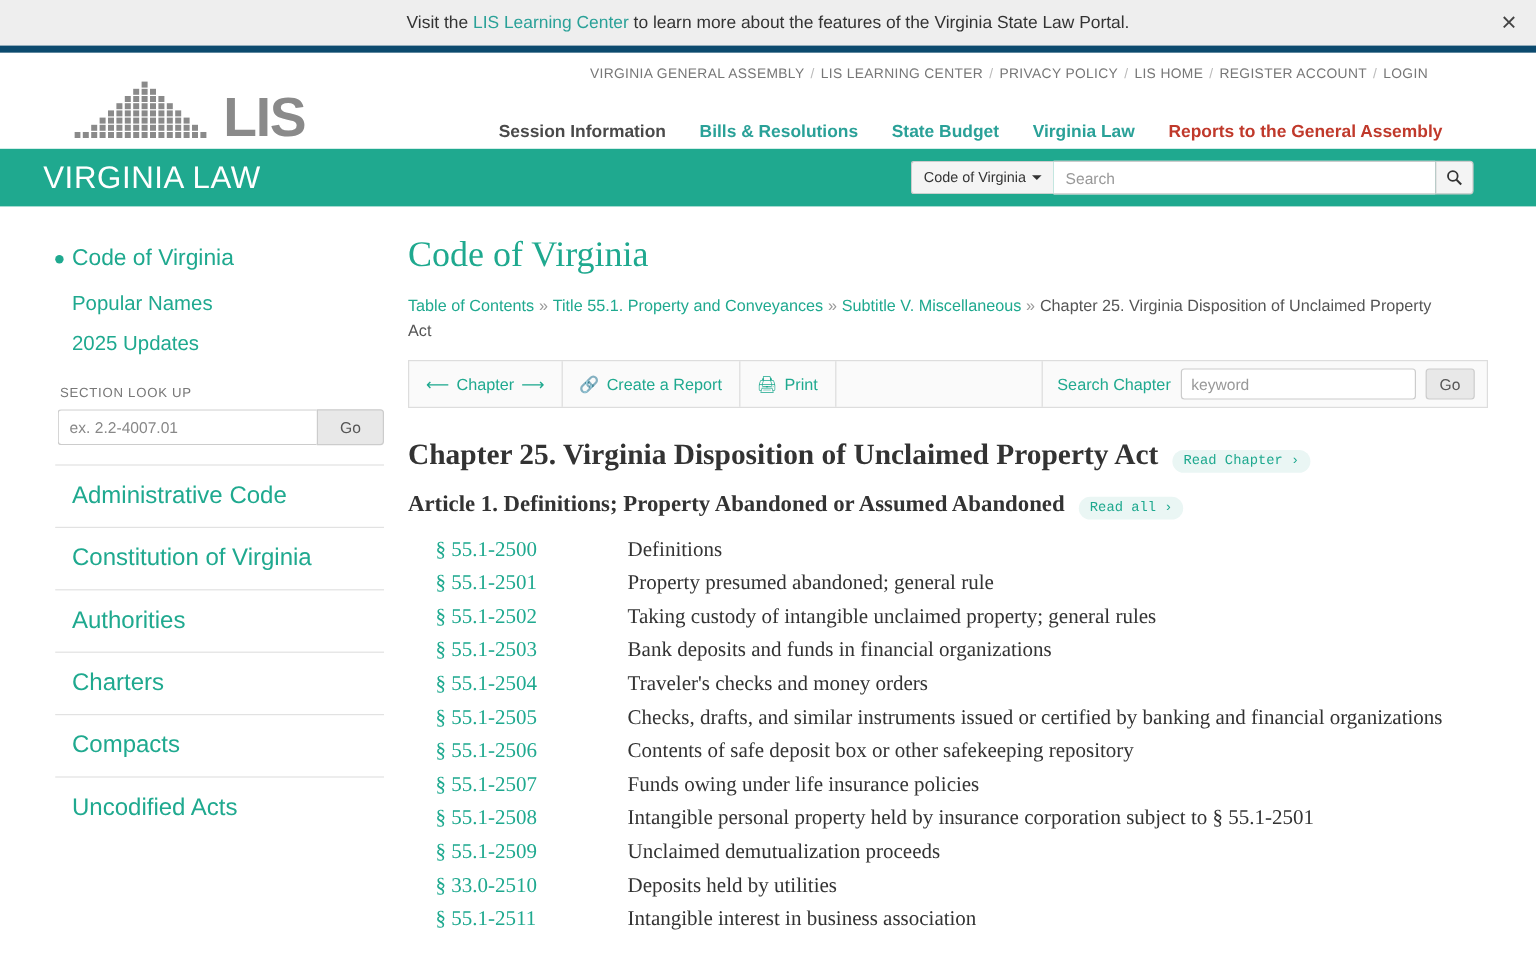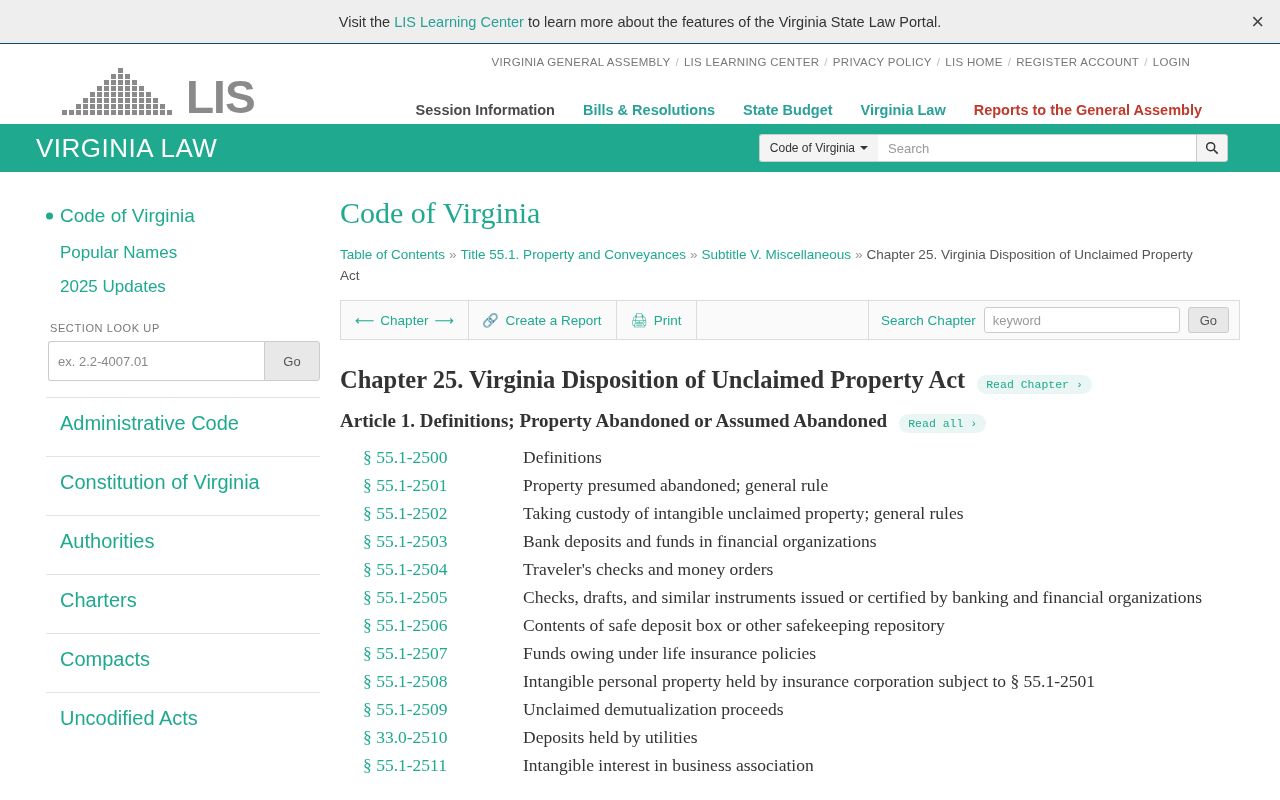--- a/index.html
+++ b/index.html
@@ -9,21 +9,21 @@
     overflow: hidden;
     background: #ffffff;
     font-family: "Liberation Sans", sans-serif;
     color: #333;
   }
 
   
   .notice-bar {
     position: relative;
     background: #eeeeee;
-    border-bottom: 1px solid #0c4a6e;
+    border-bottom: 6px solid #0c4a6e;
     height: 44px;
     display: flex;
     align-items: center;
     justify-content: center;
     font-size: 14.5px;
     color: #333;
   }
   .notice-bar a { color: #2aa198; text-decoration: none; }
   .notice-close {
     position: absolute;
@@ -190,21 +190,21 @@
     display: block;
   }
   .lookup-label {
     font-size: 11px;
     color: #777;
     letter-spacing: .6px;
     margin: 18px 0 7px 4px;
   }
   .lookup-row {
     display: flex;
-    height: 40px;
+    height: 30px;
     margin-bottom: 16px;
     padding-left: 2px;
   }
   .lookup-input {
     flex: 1;
     border: 1px solid #ccc;
     border-right: none;
     border-radius: 3px 0 0 3px;
     padding: 0 9px;
     font-size: 13px;
@@ -222,21 +222,20 @@
     color: #555;
     cursor: pointer;
   }
   .side-major {
     font-size: 20px;
     color: #1fa98f;
     text-decoration: none;
     display: block;
     padding: 14px 0 14px 14px;
     border-top: 1px solid #e2e2e2;
-    margin-top: 7px;
   }
 
   
   .main {
     flex: 1;
     padding-right: 40px;
     padding-left: 10px;
   }
   .main h1 {
     font-family: "Liberation Serif", serif;

